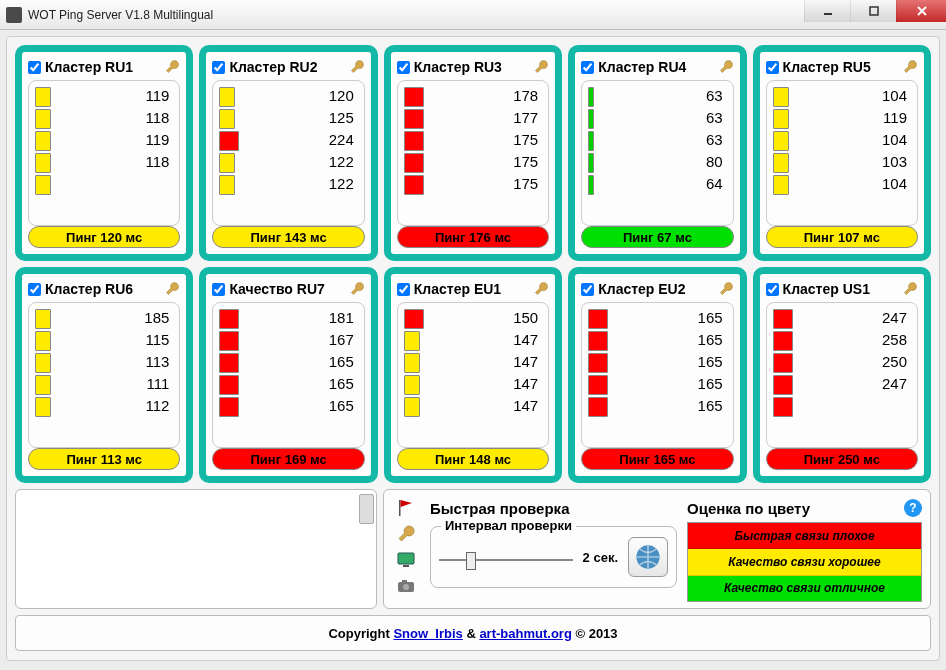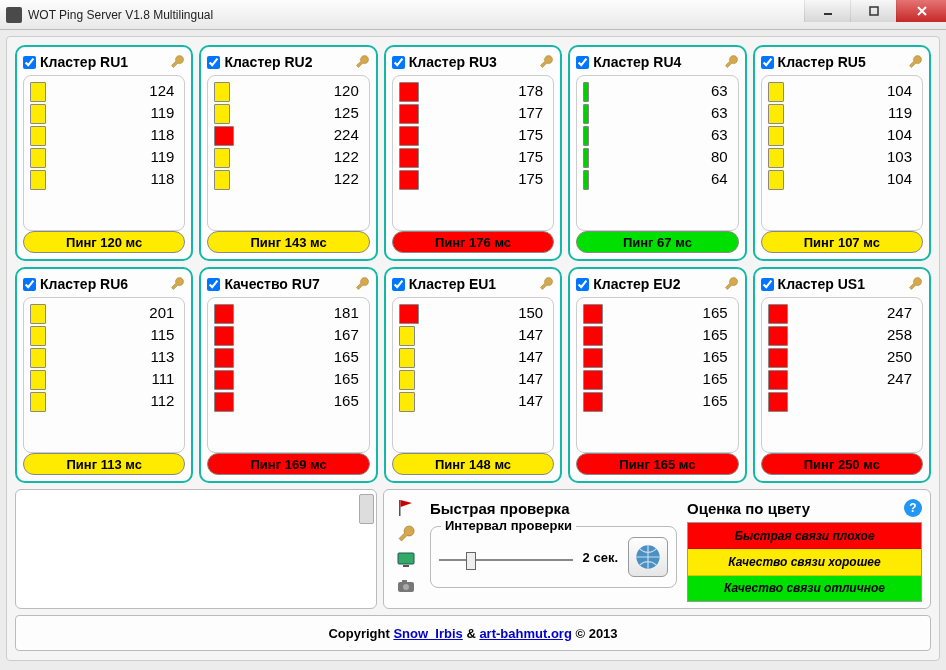--- a/index.html
+++ b/index.html
@@ -8,21 +8,21 @@
 .titlebar .app-icon { width: 16px; height: 16px; background: #4a4a4a; border-radius: 2px; margin-right: 6px; }
 .titlebar .title { font-size: 12px; color: #222; }
 .winbtns { position: absolute; right: 0; top: 0; display: flex; height: 22px; }
 .winbtn { width: 46px; height: 22px; display: flex; align-items: center; justify-content: center; border-left: 1px solid rgba(0,0,0,0.08); font-family: Arial; font-size: 12px; color: #333; }
 .winbtn.min { background: linear-gradient(#f7f7f7,#d7d7d7); }
 .winbtn.max { background: linear-gradient(#f7f7f7,#d7d7d7); }
 .winbtn.close { background: linear-gradient(#e57373,#c62828); color: #fff; width: 50px; }
 .winbtn svg { width: 12px; height: 12px; }
 .main-outer { margin: 6px; padding: 8px; background: #f5f5f5; border: 1px solid #ccc; border-radius: 4px; height: 625px; }
 .grid { display: grid; grid-template-columns: repeat(5, 1fr); gap: 6px; }
-.cluster { border: 2px solid #14b8a6; border-radius: 10px; padding: 4px 6px 6px 6px; background: #fdfdfd; height: 216px; display: flex; flex-direction: column; }
+.cluster { border: 7px solid #14b8a6; border-radius: 10px; padding: 4px 6px 6px 6px; background: #fdfdfd; height: 216px; display: flex; flex-direction: column; }
 .cluster-head { display: flex; align-items: center; gap: 4px; height: 22px; }
 .cluster-head input[type=checkbox] { width: 13px; height: 13px; }
 .cluster-head .name { font-weight: bold; font-size: 14px; flex: 1; }
 .wrench-icon { width: 16px; height: 16px; }
 .pingbody { flex: 1; border: 1px solid #ccc; border-radius: 8px; margin-top: 2px; padding: 4px 6px; display: flex; gap: 4px; }
 .bars { width: 20px; display: flex; flex-direction: column; gap: 2px; padding-top: 2px; }
 .bar { height: 20px; border: 1px solid #888; border-radius: 1px; }
 .bar.green { background: #00d000; width: 6px; }
 .bar.yellow { background: #ffeb00; width: 16px; }
 .bar.red { background: #ff0000; width: 20px; }
@@ -103,21 +103,20 @@
     </div>
     <div class="pingbody">
       <div class="bars">
             <div class="bar yellow"></div>
             <div class="bar yellow"></div>
             <div class="bar yellow"></div>
             <div class="bar yellow"></div>
             <div class="bar yellow"></div>
           </div>
       <div class="vals">
-            <div>124</div>
             <div>119</div>
             <div>118</div>
             <div>119</div>
             <div>118</div>
           </div>
     </div>
     <div class="pingsummary yellow">Пинг 120 мс</div>
   </div>
   <div class="cluster">
     <div class="cluster-head">
@@ -233,21 +232,21 @@
     </div>
     <div class="pingbody">
       <div class="bars">
             <div class="bar yellow"></div>
             <div class="bar yellow"></div>
             <div class="bar yellow"></div>
             <div class="bar yellow"></div>
             <div class="bar yellow"></div>
           </div>
       <div class="vals">
-            <div>201</div>
+            <div>185</div>
             <div>115</div>
             <div>113</div>
             <div>111</div>
             <div>112</div>
           </div>
     </div>
     <div class="pingsummary yellow">Пинг 113 мс</div>
   </div>
   <div class="cluster">
     <div class="cluster-head">

